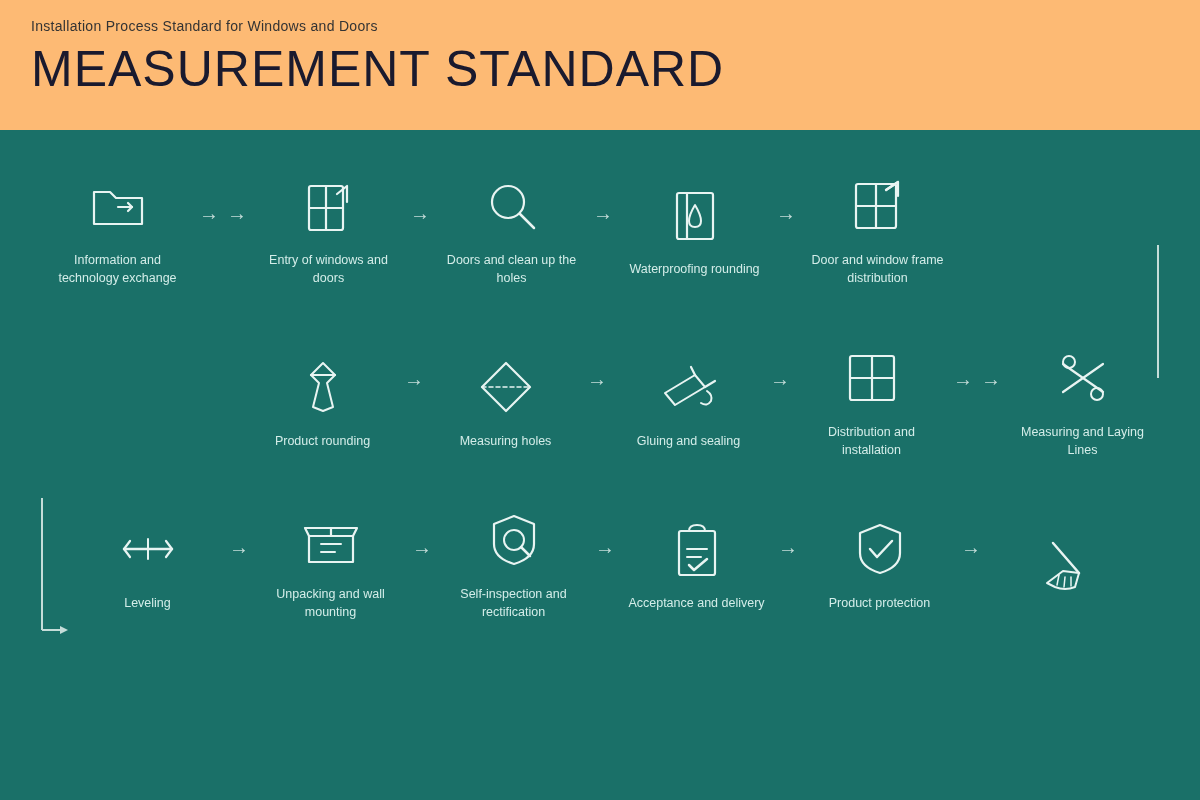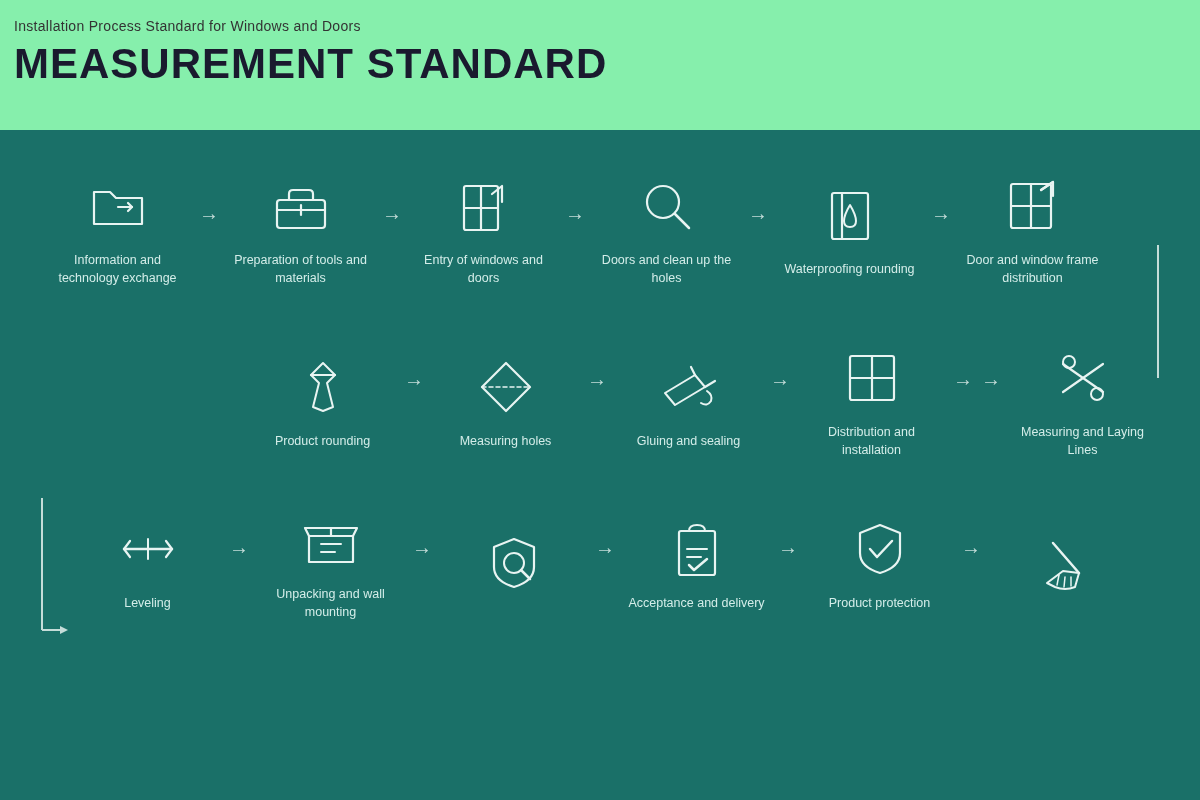--- a/index.html
+++ b/index.html
@@ -5,34 +5,34 @@
     * { box-sizing: border-box; margin: 0; padding: 0; }
     body {
       width: 1200px;
       height: 800px;
       overflow: hidden;
       font-family: 'Arial', sans-serif;
       background: #f0eef5;
     }
 
     .header {
-      background: #86efac;
-      padding: 18px 30px 20px 14px;
+      background: #fdba74;
+      padding: 18px 30px 20px 31px;
       height: 130px;
     }
     .header-subtitle {
       font-size: 14px;
       color: #333;
       margin-bottom: 6px;
       font-weight: 400;
       letter-spacing: 0.3px;
     }
     .header-title {
-      font-size: 42px;
-      font-weight: 700;
+      font-size: 50px;
+      font-weight: 400;
       color: #1a1a2e;
       letter-spacing: 1px;
     }
 
     .main {
       background: #1a7068;
       width: 1200px;
       height: 670px;
       position: relative;
       padding: 30px 40px;
@@ -139,32 +139,20 @@
           <path d="M10 20 L10 52 L58 52 L58 26 L32 26 L26 20 Z" stroke-width="2.2"></path>
           <line x1="34" y1="35" x2="48" y2="35" stroke-width="2.2"></line>
           <polyline points="44,31 48,35 44,39" stroke-width="2.2"></polyline>
         </svg>
       </div>
       <div class="step-label">Information and technology exchange</div>
     </div>
 
     <div class="arrow">→</div>
 
-    <div class="step">
-      <div class="step-icon">
-        <svg viewBox="0 0 68 68">
-
-          <rect x="10" y="28" width="48" height="28" rx="3" stroke-width="2.2"></rect>
-          <path d="M22 28 L22 22 Q22 18 26 18 L42 18 Q46 18 46 22 L46 28" stroke-width="2.2"></path>
-          <line x1="10" y1="38" x2="58" y2="38" stroke-width="2.2"></line>
-          <line x1="34" y1="33" x2="34" y2="43" stroke-width="2.2"></line>
-        </svg>
-      </div>
-      <div class="step-label">Preparation of tools and materials</div>
-    </div>
 
     <div class="arrow">→</div>
 
     <div class="step">
       <div class="step-icon">
         <svg viewBox="0 0 68 68">
 
           <rect x="14" y="14" width="34" height="44" rx="2" stroke-width="2.2"></rect>
           <line x1="14" y1="36" x2="48" y2="36" stroke-width="2.2"></line>
           <line x1="31" y1="14" x2="31" y2="58" stroke-width="2.2"></line>
@@ -329,20 +317,21 @@
 
     <div class="step">
       <div class="step-icon">
         <svg viewBox="0 0 68 68">
 
           <path d="M34 10 L54 18 L54 38 Q54 52 34 58 Q14 52 14 38 L14 18 Z" stroke-width="2.2"></path>
           <circle cx="34" cy="34" r="10" stroke-width="2"></circle>
           <line x1="41" y1="41" x2="50" y2="50" stroke-width="2.5"></line>
         </svg>
       </div>
+      <div class="step-label">Self-inspection and rectification</div>
     </div>
 
     <div class="arrow">→</div>
 
     <div class="step">
       <div class="step-icon">
         <svg viewBox="0 0 68 68">
 
           <rect x="16" y="16" width="36" height="44" rx="2" stroke-width="2.2"></rect>
           <path d="M26 16 Q26 10 34 10 Q42 10 42 16" stroke-width="2"></path>

